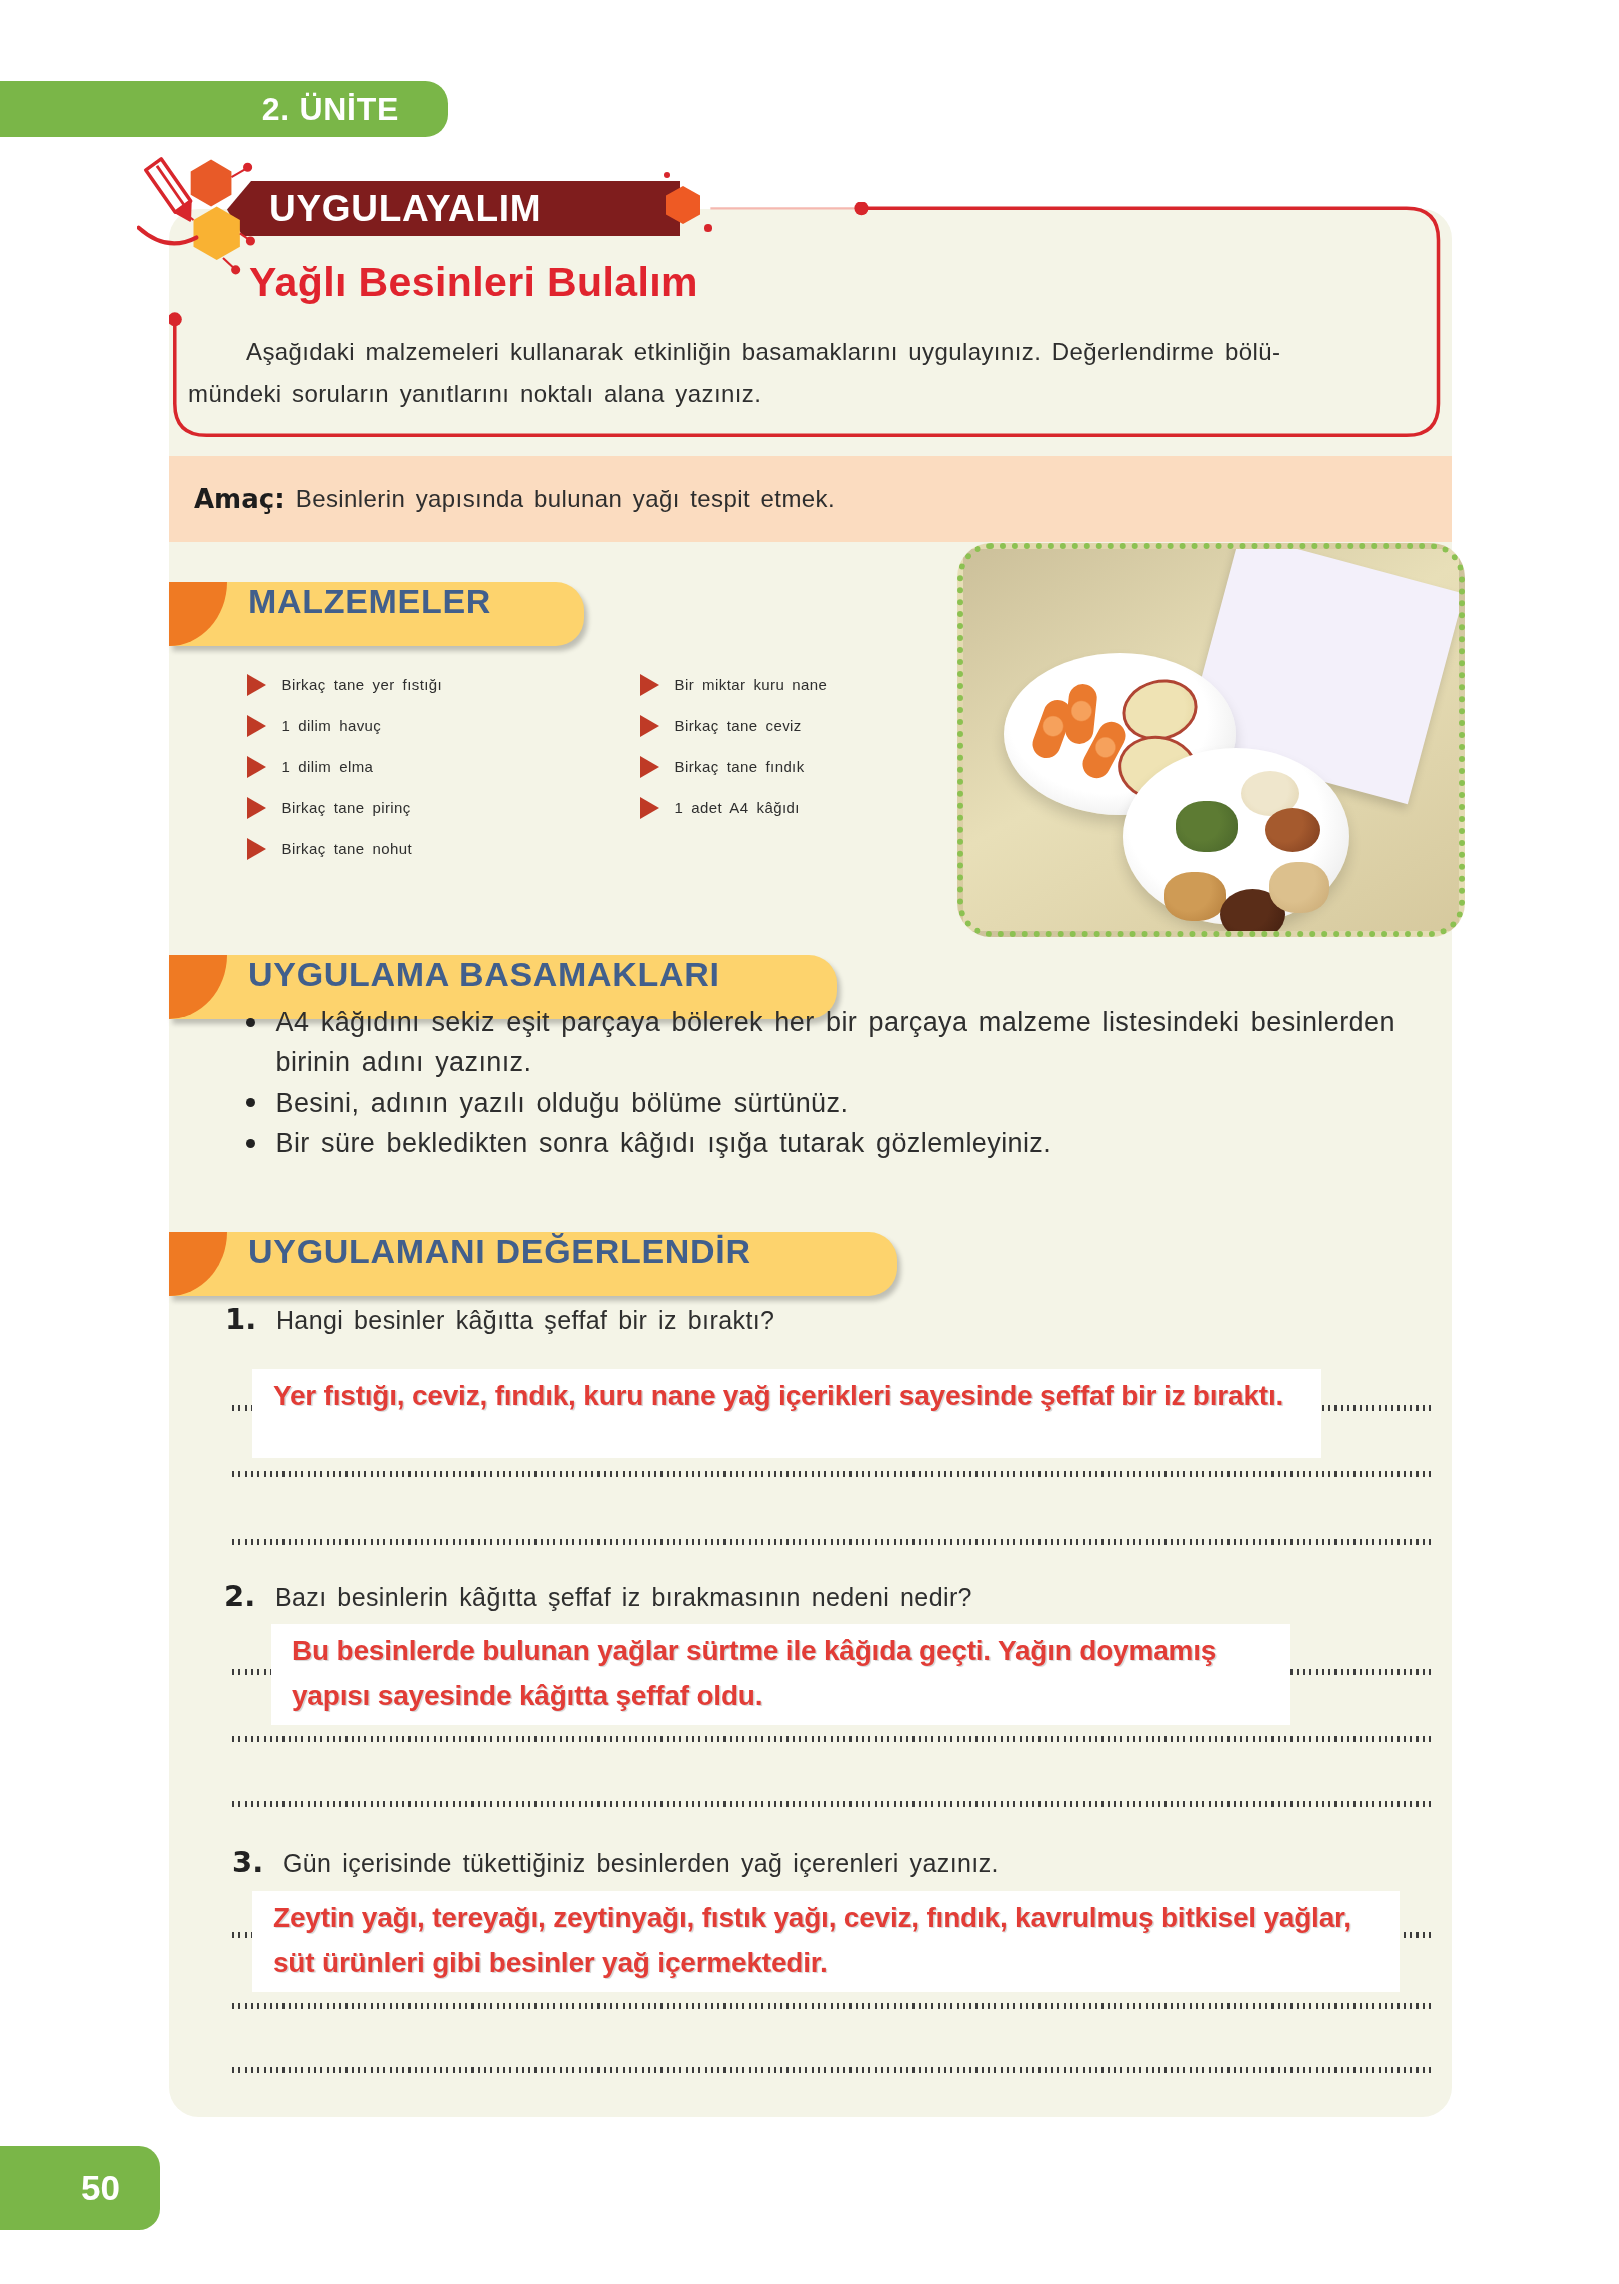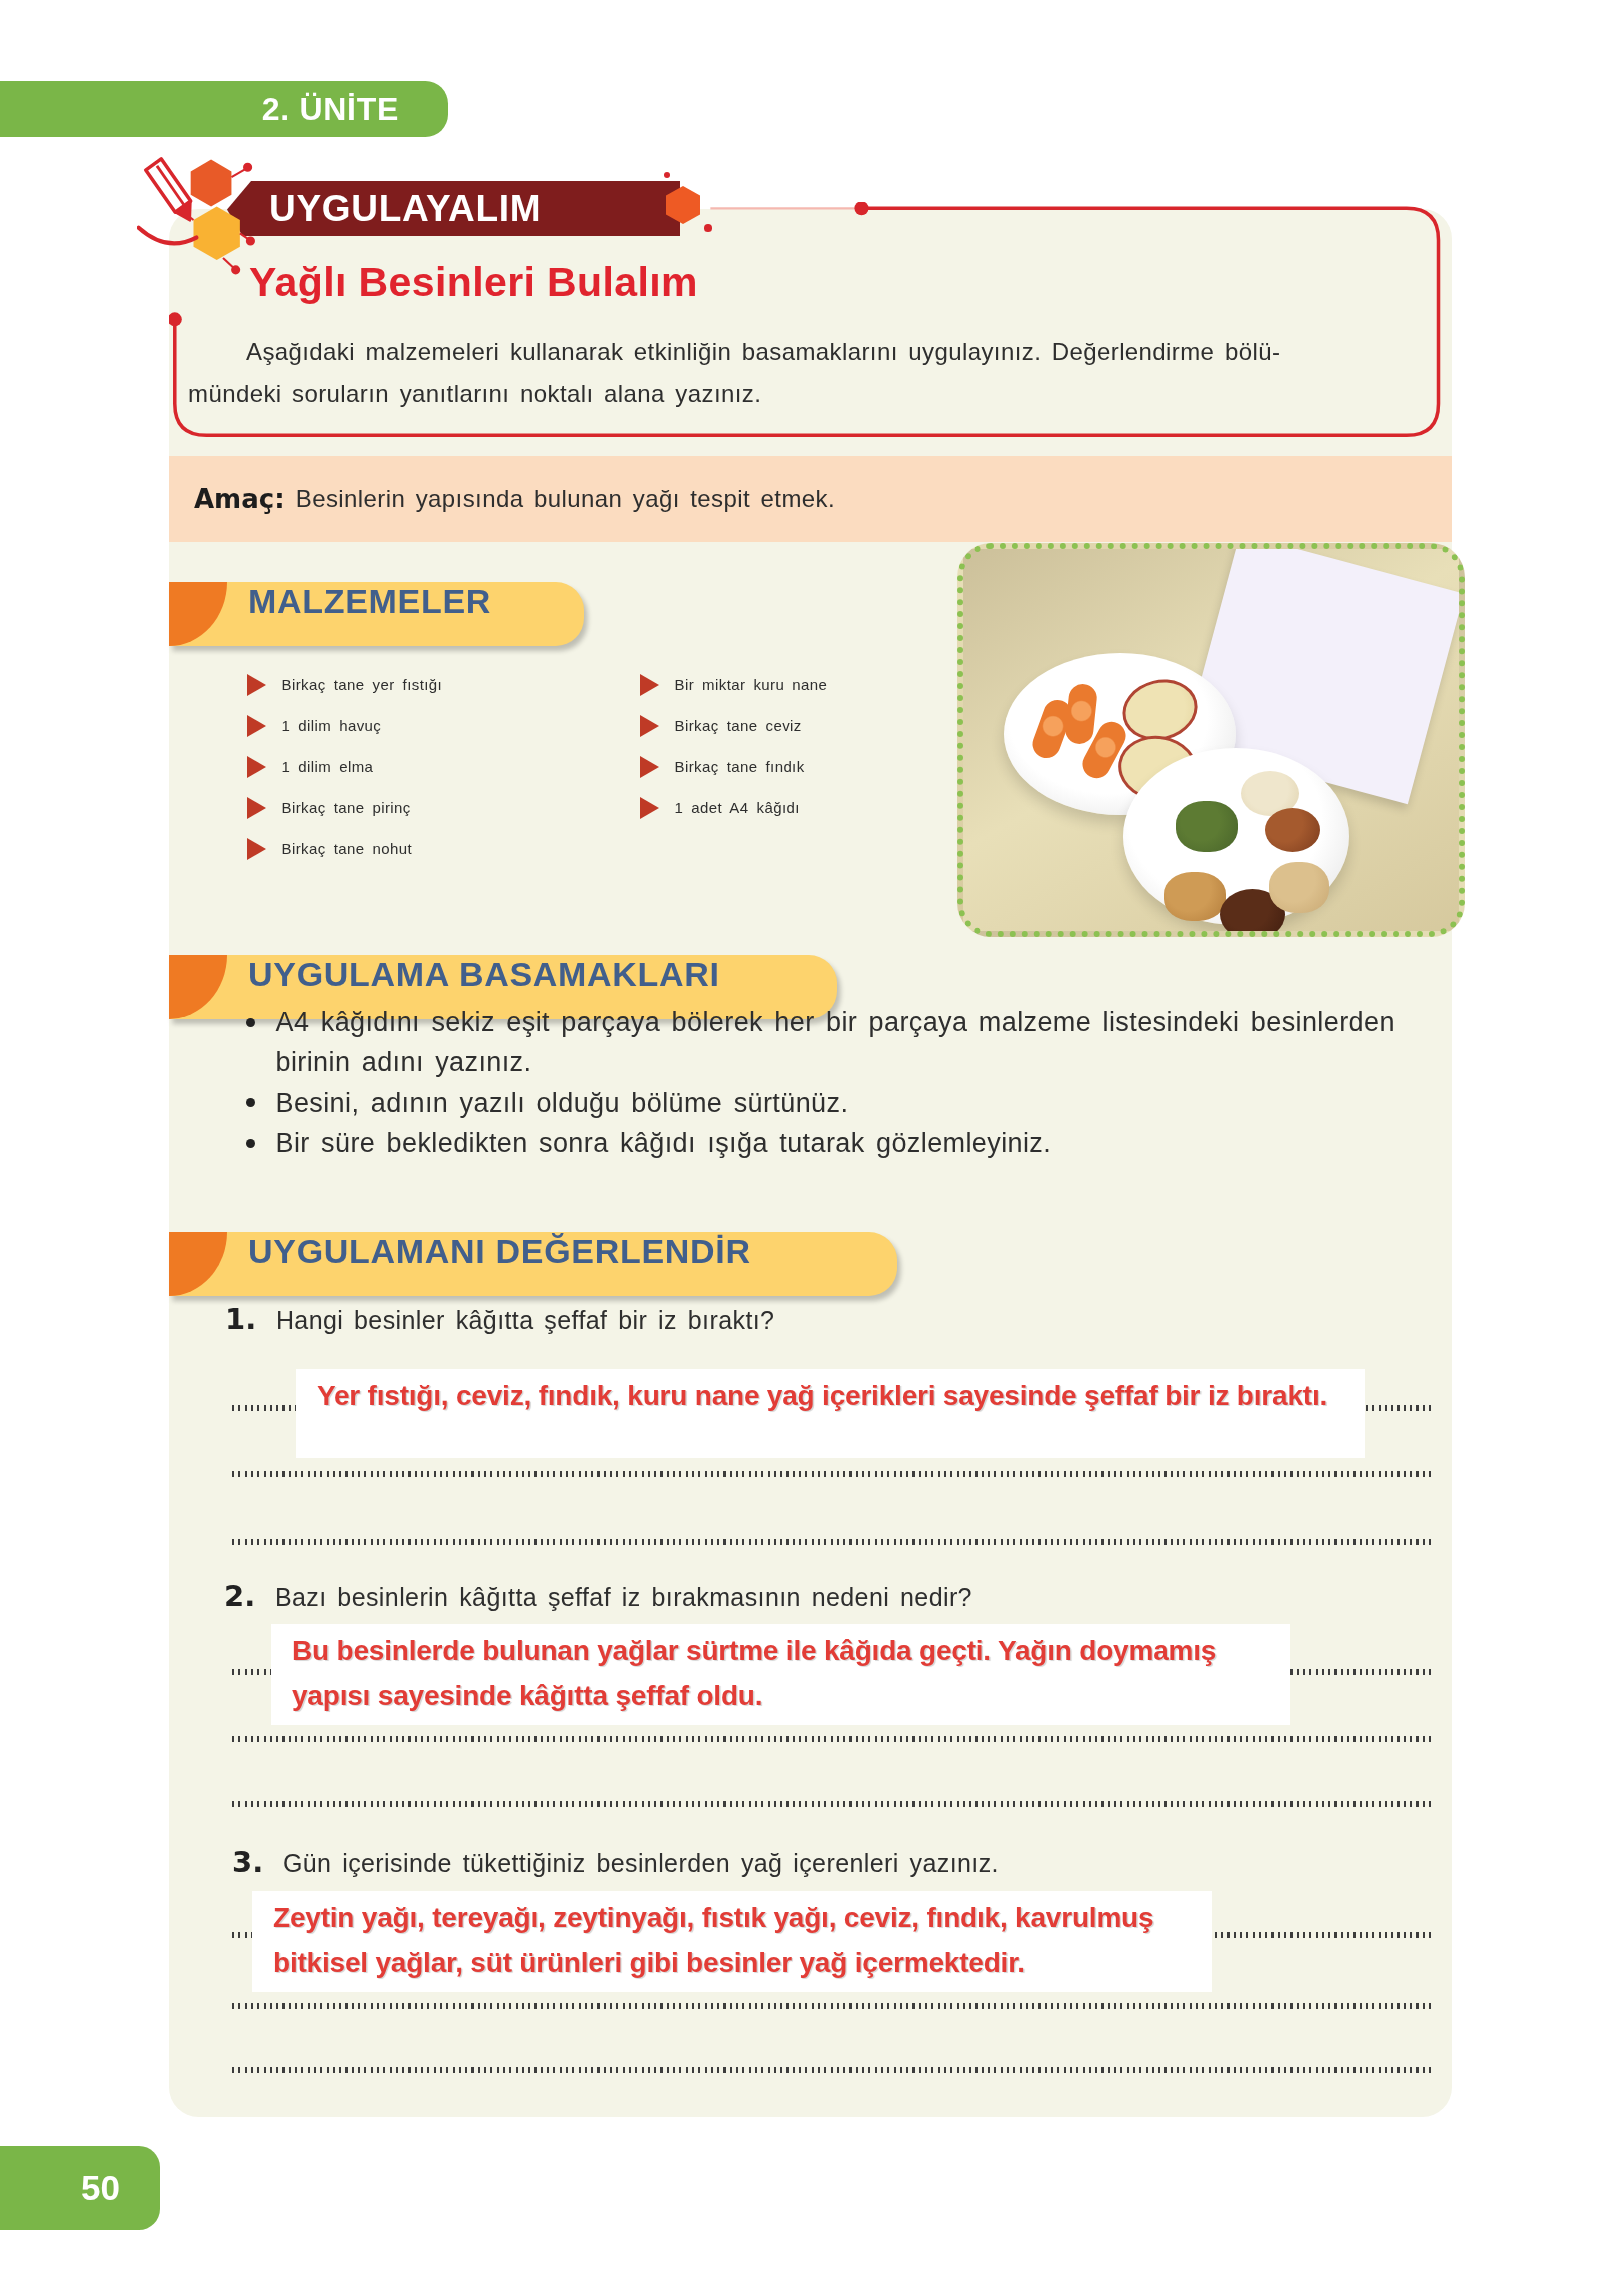--- a/index.html
+++ b/index.html
@@ -115,23 +115,23 @@
   .q1 { left:225px; top:1302px; }
   .q2 { left:224px; top:1579px; }
   .q3 { left:232px; top:1845px; }
 
   .dotline { position:absolute; left:232px; width:1199px; height:6.3px;
     background-image:repeating-linear-gradient(to right, #3c3c3c 0 2.1px, transparent 2.1px 6.3px); }
 
   .answer-box { position:absolute; background:#ffffff; padding:4.2px 21px 7px; box-sizing:border-box;
     font-weight:700; font-size:28px; line-height:45px; color:#e23c36; letter-spacing:-0.2px;
     text-shadow:1.4px 1.4px 0.7px rgba(90,90,90,.25); }
-  .ab1 { left:252px; top:1369px; width:1069px; min-height:89px;margin-left:44px; }
+  .ab1 { left:252px; top:1369px; width:1069px; min-height:89px; }
   .ab2 { left:271px; top:1624px; width:1019px; min-height:89px; }
-  .ab3 { left:252px; top:1891px; width:960px; min-height:89px; }
+  .ab3 { left:252px; top:1891px; width:1148px; min-height:89px; }
 
   
   .page-badge { position:absolute; left:0; top:2146px; width:160px; height:84px;
     background:#7ab648; border-radius:0 21px 21px 0; display:flex; align-items:center;
     justify-content:center; padding-left:41px; box-sizing:border-box; }
   .page-badge span { color:#fff; font-size:35px; font-weight:800; }
 </style>
 </head>
 <body>
 

